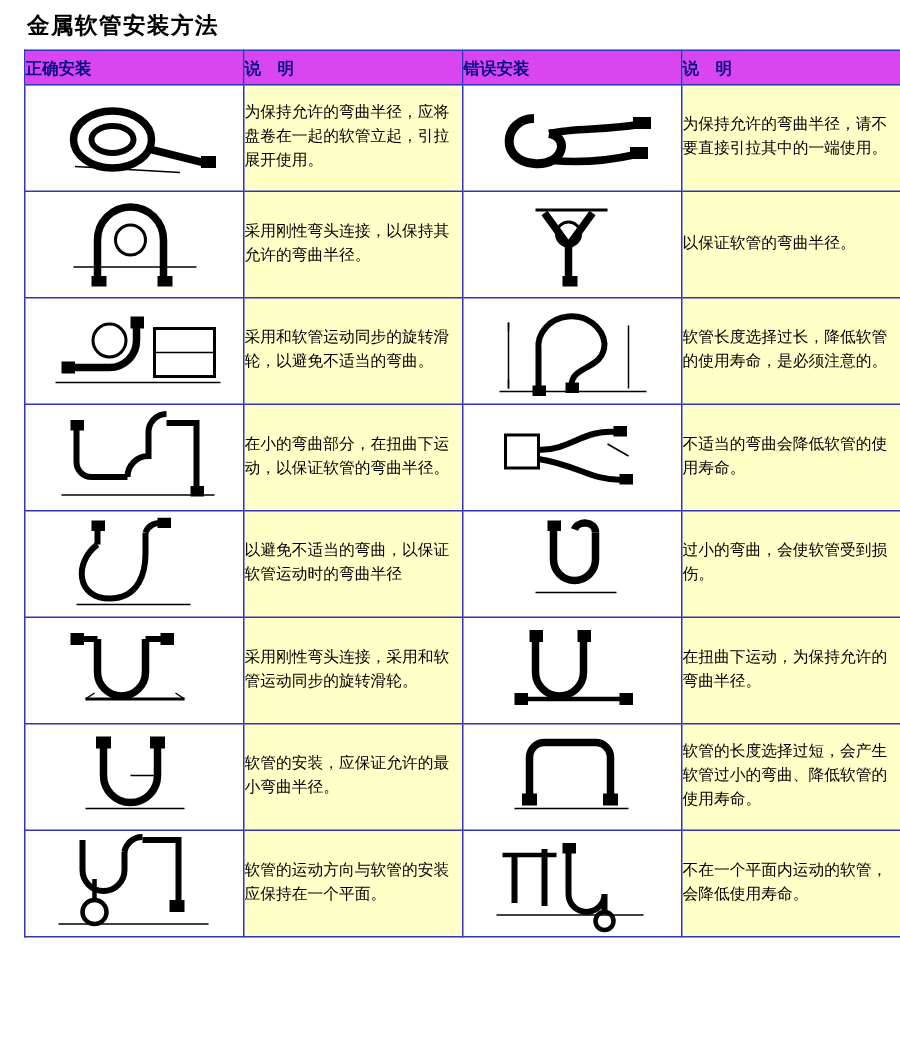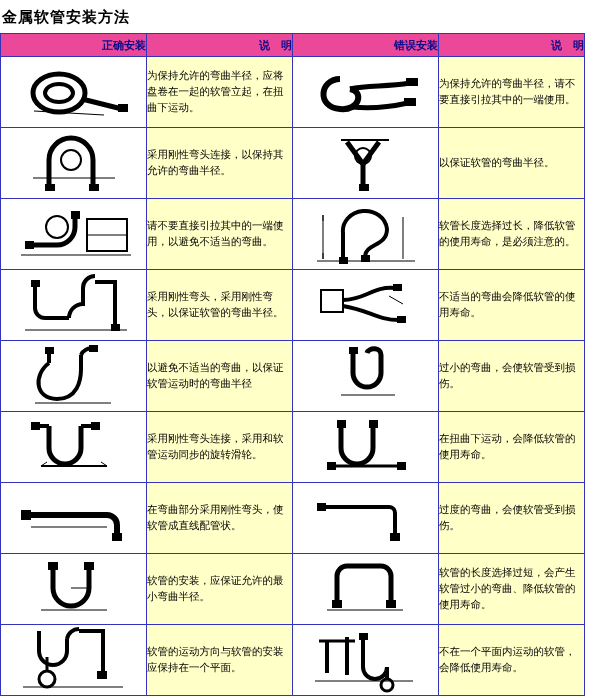--- a/index.html
+++ b/index.html
@@ -12,21 +12,21 @@
     height: 698px;
     font-family: "DejaVu Sans", sans-serif;
     color: #000;
     overflow: hidden;
   }
   .page {
     width: 600px;
     height: 556px;
     position: relative;
     box-sizing: border-box;
-    padding: 6px 8px 0 0;
+    padding: 6px 8px 0 16px;
   }
   .doc-title {
     font-size: 15px;
     font-weight: bold;
     letter-spacing: 1px;
     color: #000;
     margin: 2px 0 6px 2px;
     font-family: "DejaVu Sans", sans-serif;
   }
   table.hose-table {
@@ -34,26 +34,26 @@
     width: 584px;
     table-layout: fixed;
     border: 1px solid #2222aa;
   }
   table.hose-table th, table.hose-table td {
     border: 1px solid #3333bb;
     padding: 0;
     vertical-align: middle;
   }
   thead th {
-    background: #ec4899;
+    background: #d946ef;
     color: #0b0b8a;
     font-size: 11px;
     font-weight: bold;
     height: 22px;
-    text-align: right;
+    text-align: left;
     font-family: "DejaVu Sans", sans-serif;
   }
   col.c-img { width: 146px; }
   col.c-txt { width: 146px; }
   td.img-cell {
     background: #ffffff;
     text-align: center;
     vertical-align: middle;
     height: 70px;
   }
@@ -102,21 +102,21 @@
           <span class="fig">
             <svg width="120" height="58" viewBox="0 0 120 58">
               <ellipse cx="45" cy="30" rx="26" ry="19" fill="none" stroke="#000" stroke-width="5"></ellipse>
               <ellipse cx="45" cy="30" rx="14" ry="9" fill="none" stroke="#000" stroke-width="4"></ellipse>
               <path d="M68 36 L108 46" stroke="#000" stroke-width="5" fill="none"></path>
               <rect x="104" y="41" width="10" height="8" fill="#000"></rect>
               <path d="M20 48 L90 52" stroke="#000" stroke-width="1"></path>
             </svg>
           </span>
         </td>
-        <td class="txt-cell">为保持允许的弯曲半径，应将盘卷在一起的软管立起，在扭曲下运动。</td>
+        <td class="txt-cell">为保持允许的弯曲半径，应将盘卷在一起的软管立起，引拉展开使用。</td>
         <td class="img-cell">
           <span class="fig">
             <svg width="120" height="58" viewBox="0 0 120 58">
               <path d="M34 16 C14 16 10 44 34 46 C54 48 58 28 44 26" fill="none" stroke="#000" stroke-width="6"></path>
               <path d="M44 26 C62 22 80 24 104 20" fill="none" stroke="#000" stroke-width="5"></path>
               <rect x="100" y="15" width="12" height="8" fill="#000"></rect>
               <path d="M46 44 C66 46 84 44 102 40" fill="none" stroke="#000" stroke-width="5"></path>
               <rect x="98" y="35" width="12" height="8" fill="#000"></rect>
             </svg>
           </span>
@@ -158,21 +158,21 @@
               <path d="M18 40 L46 40 A18 18 0 0 0 64 22 L64 12" fill="none" stroke="#000" stroke-width="5"></path>
               <circle cx="46" cy="22" r="11" fill="none" stroke="#000" stroke-width="2"></circle>
               <rect x="14" y="36" width="9" height="8" fill="#000"></rect>
               <rect x="60" y="6" width="9" height="8" fill="#000"></rect>
               <path d="M76 14 L116 14 L116 46 L76 46 Z" fill="none" stroke="#000" stroke-width="2"></path>
               <path d="M76 30 L116 30" stroke="#000" stroke-width="1"></path>
               <path d="M10 50 L120 50" stroke="#000" stroke-width="1"></path>
             </svg>
           </span>
         </td>
-        <td class="txt-cell">请不要直接引拉其中的一端使用，以避免不适当的弯曲。</td>
+        <td class="txt-cell">采用和软管运动同步的旋转滑轮，以避免不适当的弯曲。</td>
         <td class="img-cell">
           <span class="fig">
             <svg width="126" height="62" viewBox="0 0 126 62">
               <path d="M40 56 L40 30 A22 20 0 0 1 84 26 C84 44 62 40 62 54" fill="none" stroke="#000" stroke-width="4"></path>
               <rect x="36" y="54" width="9" height="7" fill="#000"></rect>
               <rect x="58" y="52" width="9" height="7" fill="#000"></rect>
               <path d="M20 12 L20 56" stroke="#000" stroke-width="1"></path>
               <path d="M20 12 L20 18 M20 56 L20 50" stroke="#000" stroke-width="1"></path>
               <path d="M100 14 L100 56" stroke="#000" stroke-width="1"></path>
               <path d="M14 58 L112 58" stroke="#000" stroke-width="1"></path>
@@ -189,21 +189,21 @@
               <path d="M24 10 L24 34 A10 10 0 0 0 34 44 L58 44" fill="none" stroke="#000" stroke-width="4"></path>
               <path d="M58 44 A14 14 0 0 1 72 30 L72 14" fill="none" stroke="#000" stroke-width="4"></path>
               <path d="M72 14 A12 12 0 0 1 84 2" fill="none" stroke="#000" stroke-width="4"></path>
               <path d="M84 8 L104 8 L104 52" fill="none" stroke="#000" stroke-width="4"></path>
               <rect x="20" y="6" width="9" height="7" fill="#000"></rect>
               <rect x="100" y="50" width="9" height="7" fill="#000"></rect>
               <path d="M14 56 L116 56" stroke="#000" stroke-width="1"></path>
             </svg>
           </span>
         </td>
-        <td class="txt-cell">采用刚性弯头，采用刚性弯头，以保证软管的弯曲半径。</td>
+        <td class="txt-cell">在小的弯曲部分，在扭曲下运动，以保证软管的弯曲半径。</td>
         <td class="img-cell">
           <span class="fig">
             <svg width="126" height="58" viewBox="0 0 126 58">
               <rect x="18" y="14" width="22" height="22" fill="none" stroke="#000" stroke-width="2"></rect>
               <path d="M40 24 C62 24 70 10 92 12" fill="none" stroke="#000" stroke-width="4"></path>
               <path d="M40 30 C66 34 74 44 96 44" fill="none" stroke="#000" stroke-width="4"></path>
               <rect x="90" y="8" width="9" height="7" fill="#000"></rect>
               <rect x="94" y="40" width="9" height="7" fill="#000"></rect>
               <path d="M86 20 L100 28" stroke="#000" stroke-width="1"></path>
             </svg>
@@ -258,47 +258,23 @@
             <svg width="118" height="58" viewBox="0 0 118 58">
               <path d="M34 8 L34 30 A16 16 0 0 0 66 30 L66 8" fill="none" stroke="#000" stroke-width="5"></path>
               <rect x="30" y="2" width="9" height="8" fill="#000"></rect>
               <rect x="62" y="2" width="9" height="8" fill="#000"></rect>
               <path d="M24 48 L94 48" stroke="#000" stroke-width="3"></path>
               <rect x="20" y="44" width="9" height="8" fill="#000"></rect>
               <rect x="90" y="44" width="9" height="8" fill="#000"></rect>
             </svg>
           </span>
         </td>
-        <td class="txt-cell">在扭曲下运动，会降低软管的使用寿命。</td>
-      </tr>
-
-      <tr>
-        <td class="img-cell">
-          <span class="fig">
-            <svg width="126" height="50" viewBox="0 0 126 50">
-              <path d="M14 22 L96 22" stroke="#000" stroke-width="6" fill="none"></path>
-              <path d="M96 22 A10 10 0 0 1 106 32 L106 42" fill="none" stroke="#000" stroke-width="6"></path>
-              <rect x="10" y="17" width="10" height="10" fill="#000"></rect>
-              <rect x="101" y="40" width="10" height="8" fill="#000"></rect>
-              <path d="M20 34 L96 34" stroke="#000" stroke-width="1"></path>
-            </svg>
-          </span>
-        </td>
-        <td class="txt-cell">在弯曲部分采用刚性弯头，使软管成直线配管状。</td>
-        <td class="img-cell">
-          <span class="fig">
-            <svg width="126" height="50" viewBox="0 0 126 50">
-              <path d="M18 14 L86 14 A6 6 0 0 1 92 20 L92 42" fill="none" stroke="#000" stroke-width="4"></path>
-              <rect x="14" y="10" width="9" height="8" fill="#000"></rect>
-              <rect x="87" y="40" width="10" height="8" fill="#000"></rect>
-            </svg>
-          </span>
-        </td>
-        <td class="txt-cell">过度的弯曲，会使软管受到损伤。</td>
-      </tr>
+        <td class="txt-cell">在扭曲下运动，为保持允许的弯曲半径。</td>
+      </tr>
+
 
       <tr>
         <td class="img-cell">
           <span class="fig">
             <svg width="118" height="58" viewBox="0 0 118 58">
               <path d="M38 6 L38 28 A18 18 0 0 0 74 28 L74 6" fill="none" stroke="#000" stroke-width="5"></path>
               <rect x="33" y="2" width="10" height="8" fill="#000"></rect>
               <rect x="69" y="2" width="10" height="8" fill="#000"></rect>
               <path d="M56 28 L74 28" stroke="#000" stroke-width="1"></path>
               <path d="M26 50 L92 50" stroke="#000" stroke-width="1"></path>

